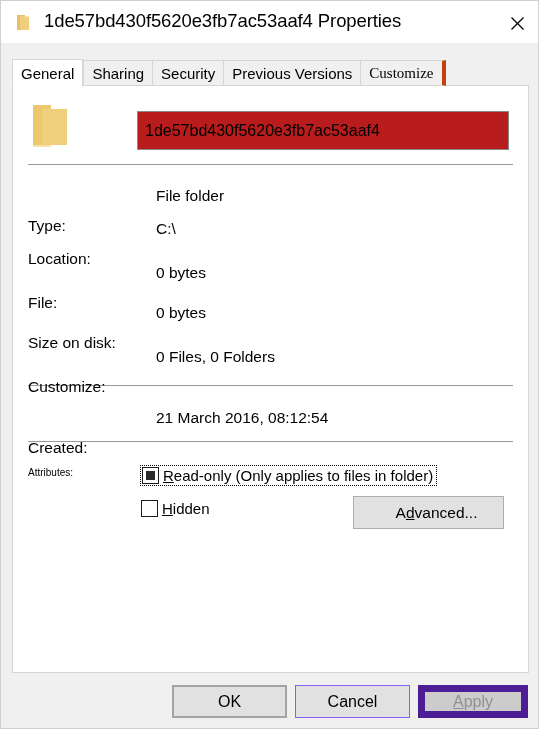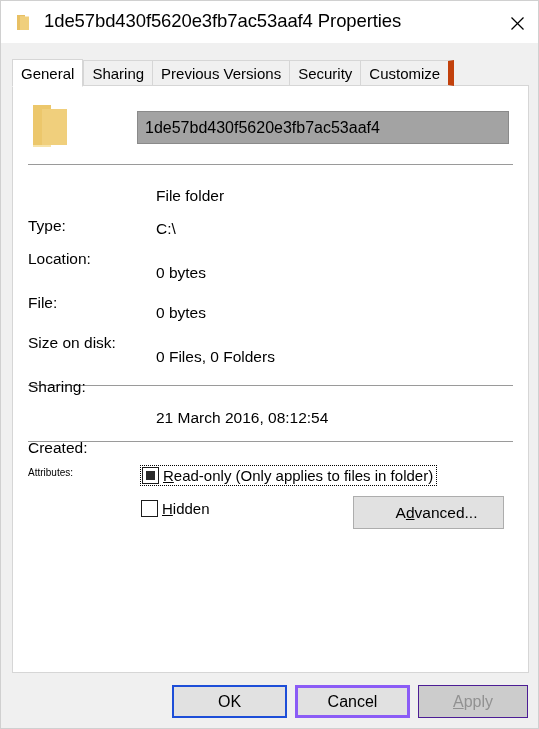--- a/index.html
+++ b/index.html
@@ -78,21 +78,21 @@
     align-items: center;
     font-size: 15px;
     color: #000000;
     background: #f0f0f0;
     border: 1px solid #d6d6d6;
     border-right: none;
     white-space: nowrap;
     cursor: default;
     margin-top: 43px;
   }
-  .tab:last-child { border-right: 6px solid #c2410c; }
+  .tab:last-child { border-right: 4px solid #c2410c; font-family: Liberation Serif, serif; }
   .tab.selected {
     background: #ffffff;
     height: 28px;
     border: 1px solid #d6d6d6;
     border-bottom: 1px solid #ffffff;
     margin-bottom: -1px;
     position: relative;
     z-index: 4;
   }
 
@@ -114,23 +114,23 @@
     left: 29px;
     top: 100px;
     width: 44px;
     height: 50px;
   }
   .name-field {
     position: absolute;
     left: 136px;
     top: 110px;
     width: 372px;
-    height: 33px;
-    box-sizing: border-box;
-    background: #a3a3a3;
+    height: 39px;
+    box-sizing: border-box;
+    background: #b91c1c;
     border: 1px solid #8a8a8a;
     display: flex;
     align-items: center;
     padding-left: 7px;
     font-size: 16px;
     color: #000000;
     cursor: text;
   }
 
   
@@ -231,32 +231,32 @@
   .btn {
     position: absolute;
     height: 33px;
     box-sizing: border-box;
     display: flex;
     align-items: center;
     justify-content: center;
     font-size: 16px;
     color: #000000;
     background: #e1e1e1;
-    border: 3px solid #8b5cf6;
+    border: 1px solid #8b5cf6;
     cursor: default;
   }
   #ok-button {
     left: 171px; top: 684px; width: 115px;
-    border: 2px solid #1d4ed8;
+    border: 2px solid #a3a3a3;
   }
   #cancel-button { left: 294px; top: 684px; width: 115px; }
   #apply-button {
     left: 417px; top: 684px; width: 110px;
     background: #cccccc;
-    border: 1px solid #4c1d95;
+    border: 7px solid #4c1d95;
     color: #919191;
   }
 </style>
 </head>
 <body>
 
 <div id="dialog">
 
   <div class="titlebar">
     <span class="titlebar-icon">
@@ -276,24 +276,24 @@
   </div>
 
   <div class="tabstrip">
     <div class="tab selected">
       <span>General</span>
     </div>
     <div class="tab">
       <span>Sharing</span>
     </div>
     <div class="tab">
+      <span>Security</span>
+    </div>
+    <div class="tab">
       <span>Previous Versions</span>
-    </div>
-    <div class="tab">
-      <span>Security</span>
     </div>
     <div class="tab">
       <span>Customize</span>
     </div>
   </div>
 
   <div class="tabpanel"></div>
 
   <span class="folder-big">
     <svg width="44" height="50" viewBox="0 0 44 50">
@@ -320,21 +320,21 @@
   </div>
   <div class="row" style="top:263px">
     <span class="lbl">File:</span>
     <span class="val">0 bytes</span>
   </div>
   <div class="row" style="top:303px">
     <span class="lbl">Size on disk:</span>
     <span class="val">0 bytes</span>
   </div>
   <div class="row" style="top:347px">
-    <span class="lbl">Sharing:</span>
+    <span class="lbl">Customize:</span>
     <span class="val">0 Files, 0 Folders</span>
   </div>
   <div class="row" style="top:408px">
     <span class="lbl">Created:</span>
     <span class="val">21 March 2016, 08:12:54</span>
   </div>
 
   <span class="attr-label">Attributes:</span>
 
   <div class="check-row" id="readonly-row">

